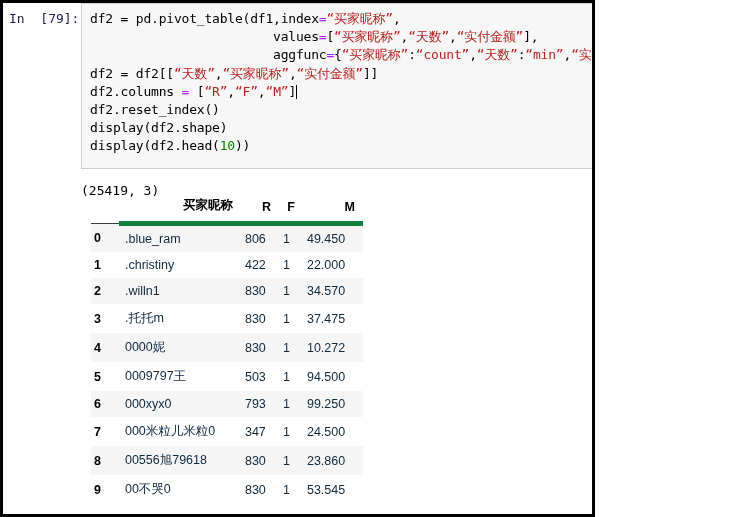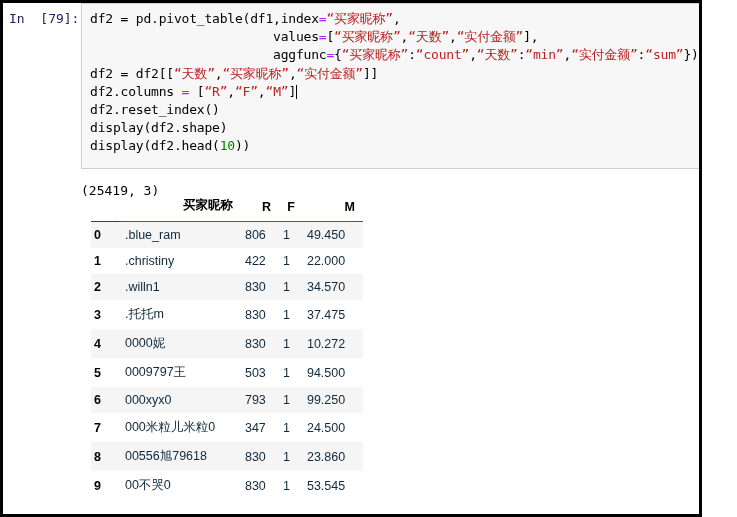--- a/index.html
+++ b/index.html
@@ -10,21 +10,21 @@
   body {
     width: 737px;
     height: 517px;
     font-family: "Liberation Sans", "DejaVu Sans", sans-serif;
     overflow: hidden;
     position: relative;
   }
   #page {
     position: absolute;
     left: 0; top: 0;
-    width: 702px;
+    width: 595px;
     height: 517px;
     box-sizing: border-box;
     border: 3px solid #000000;
     background: #ffffff;
     overflow: hidden;
   }
 
   
   .cell {
     position: absolute;
@@ -98,21 +98,21 @@
     border-collapse: collapse;
     border-spacing: 0;
     font-family: "Liberation Sans", "DejaVu Sans", sans-serif;
     font-size: 12.5px;
     color: #11304a;
   }
   table.df thead th {
     font-weight: bold;
     text-align: right;
     padding: 2px 6px 7px 6px;
-    border-bottom: 1px solid #15803d;
+    border-bottom: 5px solid #15803d;
     color: #000000;
     white-space: nowrap;
     vertical-align: bottom;
   }
   table.df thead th.idx-head {
     border-bottom: 1px solid #3c3c3c;
   }
   table.df tbody td {
     text-align: left;
     padding: 6px 6px 6px 6px;

